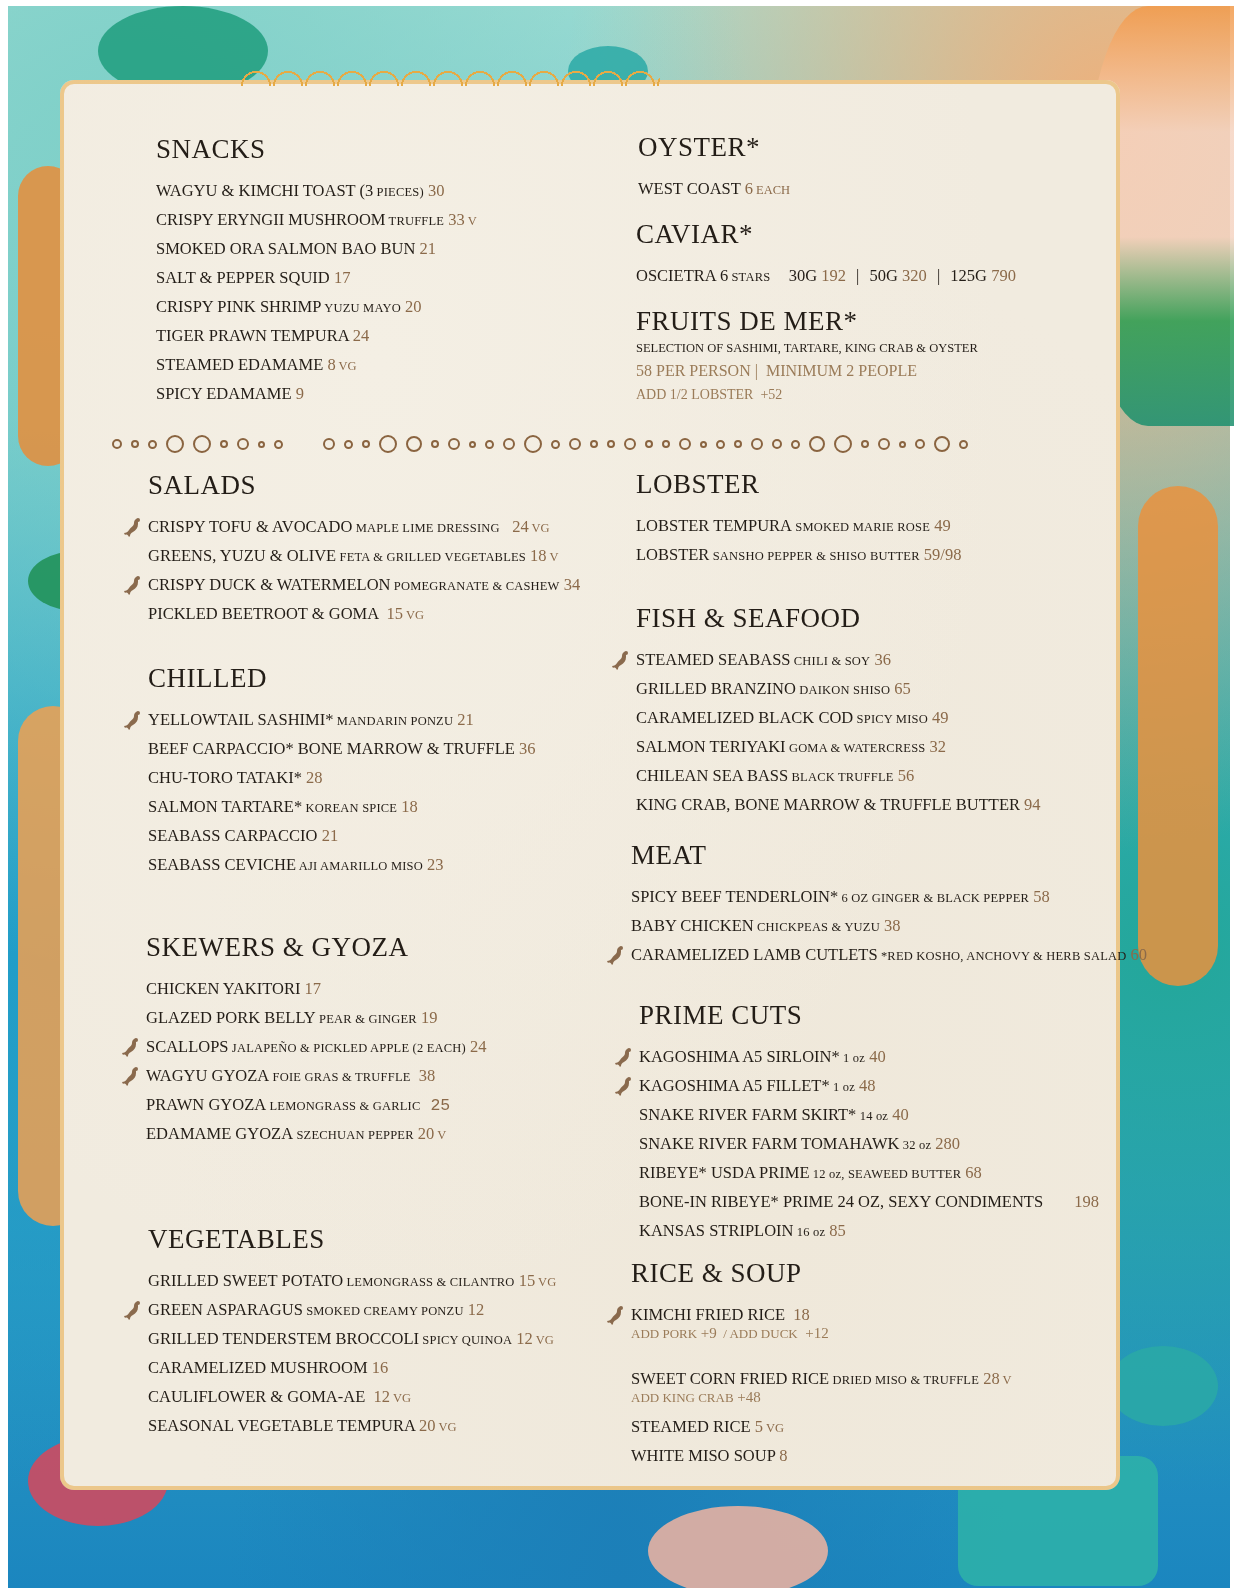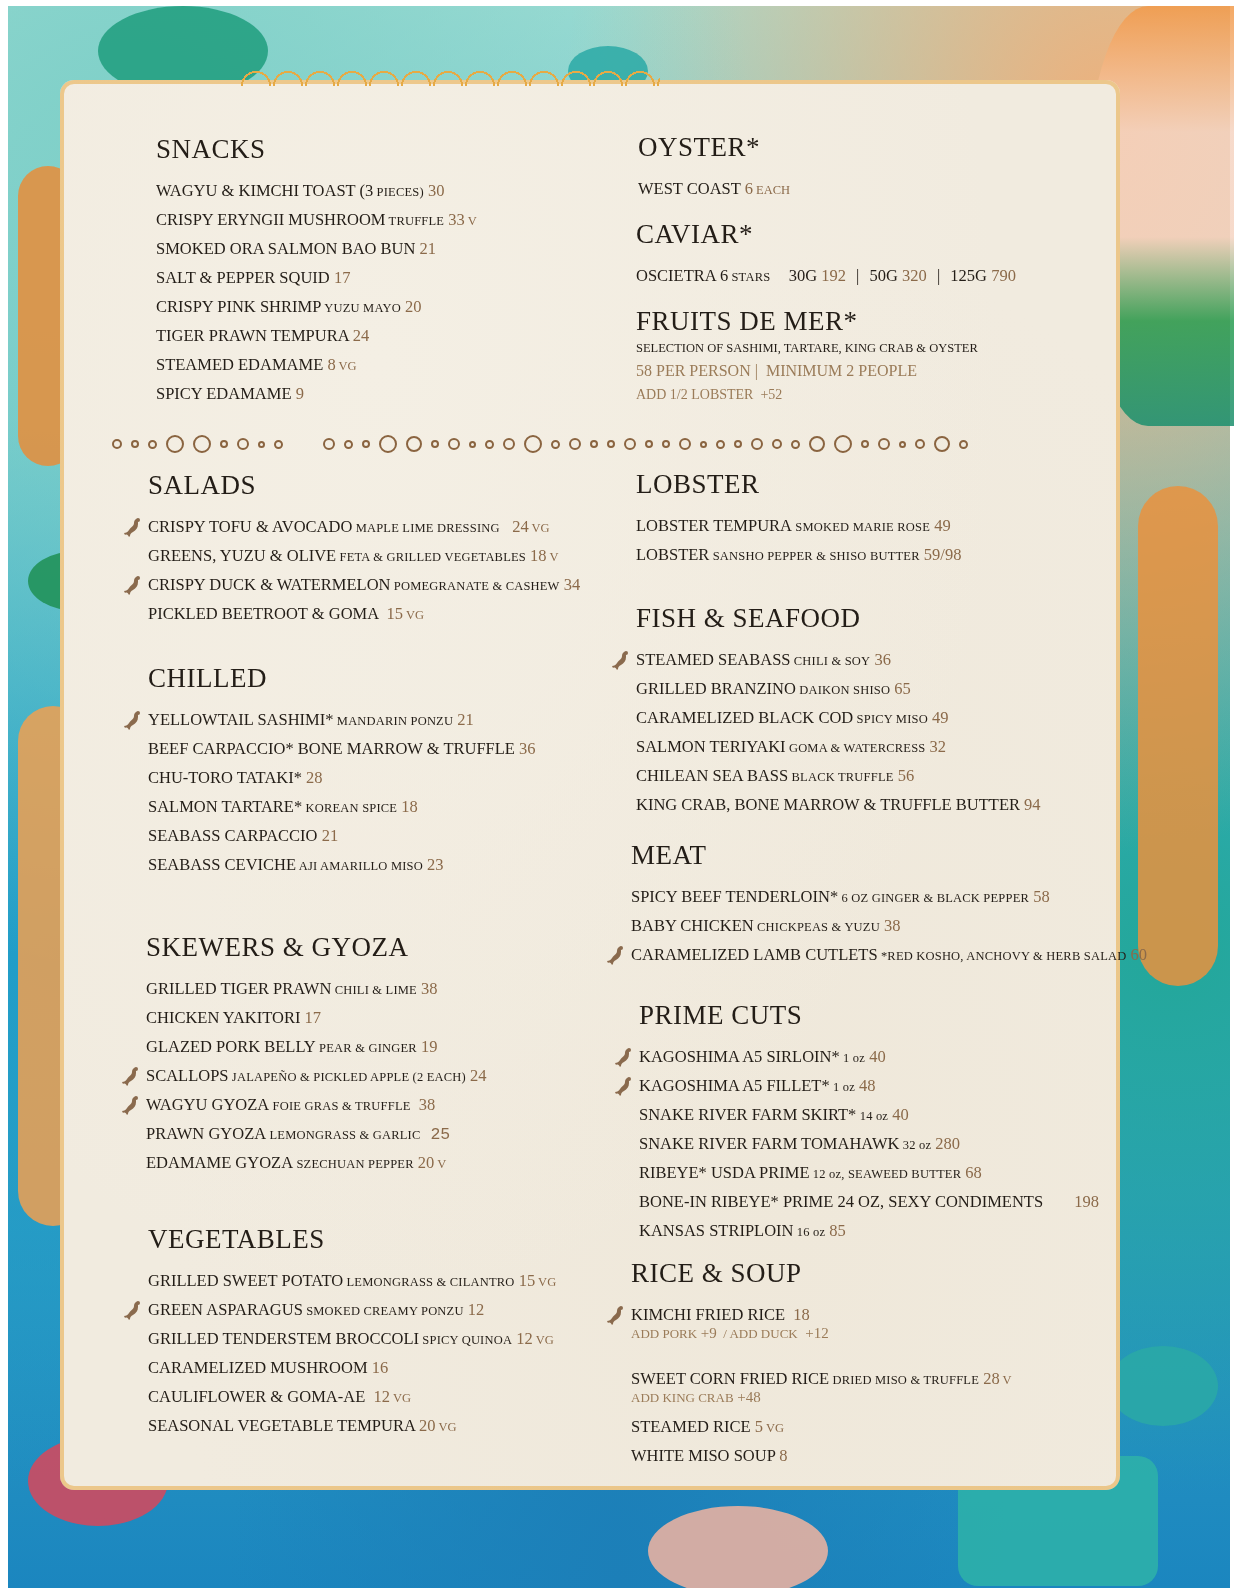--- a/index.html
+++ b/index.html
@@ -120,21 +120,20 @@
       <div class="item"><span>CHU-TORO TATAKI*</span><span class="desc"></span><span class="price" style="white-space:pre;"> 28</span><span class="tag"></span></div>
       <div class="item"><span>SALMON TARTARE*</span><span class="desc"> KOREAN SPICE</span><span class="price" style="white-space:pre;"> 18</span><span class="tag"></span></div>
       <div class="item"><span>SEABASS CARPACCIO</span><span class="desc"></span><span class="price" style="white-space:pre;"> 21</span><span class="tag"></span></div>
       <div class="item"><span>SEABASS CEVICHE</span><span class="desc"> AJI AMARILLO MISO</span><span class="price" style="white-space:pre;"> 23</span><span class="tag"></span></div>
     </div>
 </div>
 
 <div class="section" style="left:146px;top:932px;">
   <h2 class="sec-title">SKEWERS &amp; GYOZA</h2>
   <div>
-      <div class="item"><span>GRILLED TIGER PRAWN</span><span class="desc"> CHILI &amp; LIME</span><span class="price" style="white-space:pre;"> 38</span><span class="tag"></span></div>
       <div class="item"><span>CHICKEN YAKITORI</span><span class="desc"></span><span class="price" style="white-space:pre;"> 17</span><span class="tag"></span></div>
       <div class="item"><span>GLAZED PORK BELLY</span><span class="desc"> PEAR &amp; GINGER</span><span class="price" style="white-space:pre;"> 19</span><span class="tag"></span></div>
       <div class="item"><span class="mermaid"><svg width="22" height="22" viewBox="0 0 22 22">
             <path d="M15 2c-2 0-3 2-3 4 0 3-3 4-5 7-1 2-3 3-5 3l1 2c2-1 3 0 4 2l1-1c0-2 1-3 3-4 3-2 5-4 5-8 0-2 0-4-1-5z" fill="#8a6a4d"></path>
             <circle cx="16" cy="3" r="2" fill="#8a6a4d"></circle>
           </svg></span><span>SCALLOPS</span><span class="desc"> JALAPEÑO &amp; PICKLED APPLE (2 EACH)</span><span class="price" style="white-space:pre;"> 24</span><span class="tag"></span></div>
       <div class="item"><span class="mermaid"><svg width="22" height="22" viewBox="0 0 22 22">
             <path d="M15 2c-2 0-3 2-3 4 0 3-3 4-5 7-1 2-3 3-5 3l1 2c2-1 3 0 4 2l1-1c0-2 1-3 3-4 3-2 5-4 5-8 0-2 0-4-1-5z" fill="#8a6a4d"></path>
             <circle cx="16" cy="3" r="2" fill="#8a6a4d"></circle>
           </svg></span><span>WAGYU GYOZA</span><span class="desc"> FOIE GRAS &amp; TRUFFLE</span><span class="price" style="white-space:pre;">  38</span><span class="tag"></span></div>

